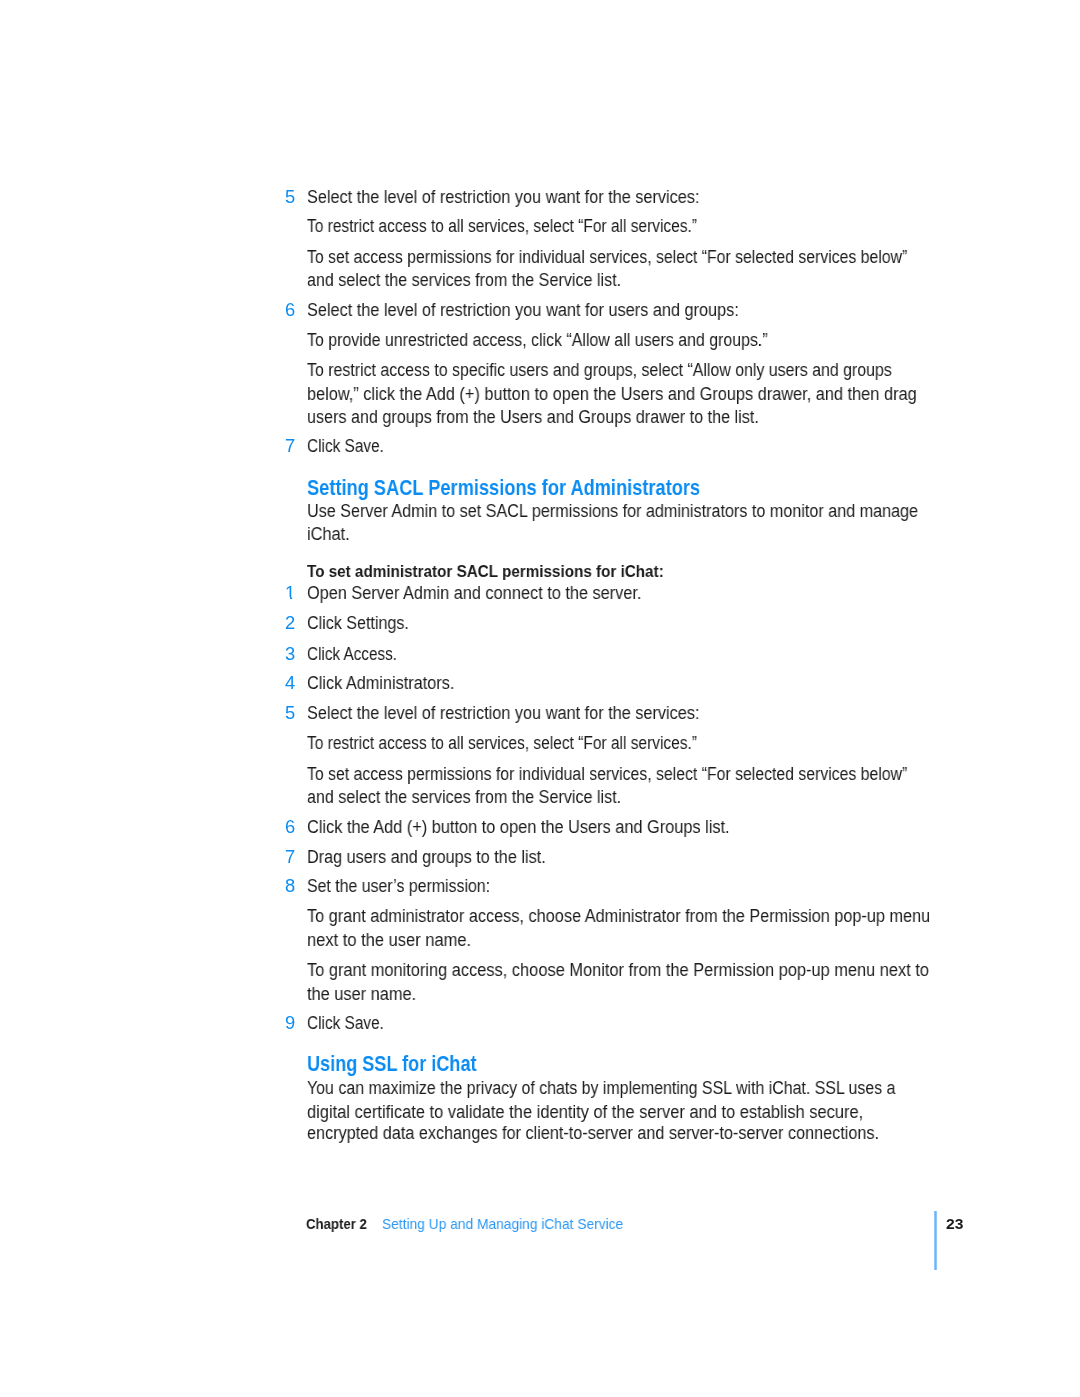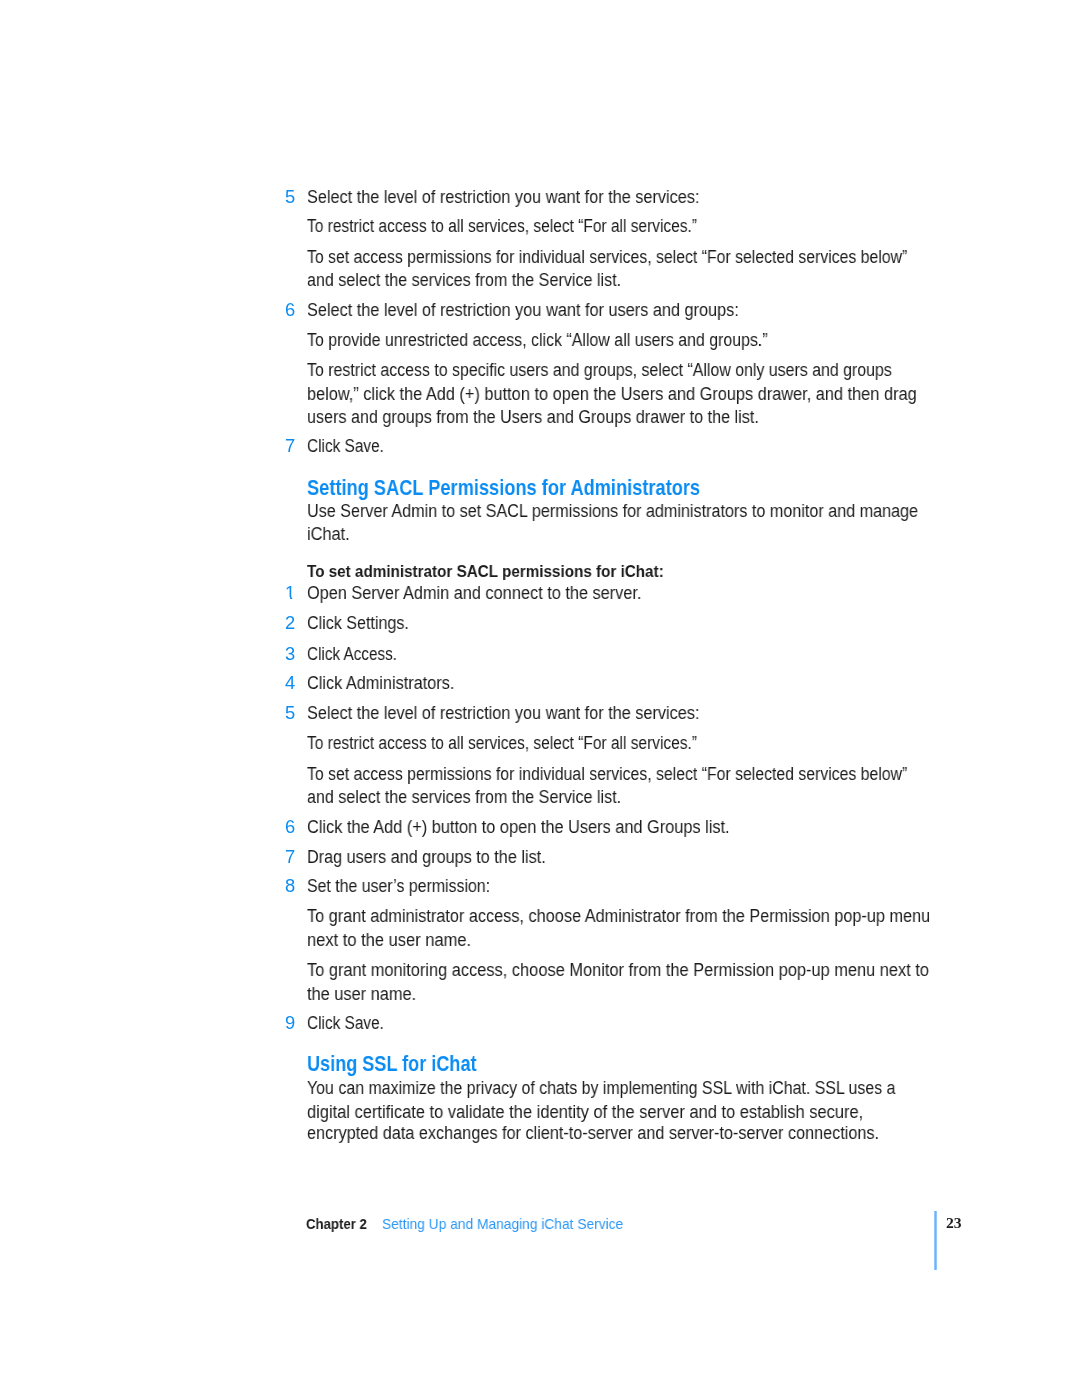--- a/index.html
+++ b/index.html
@@ -101,21 +101,20 @@
   .pageno {
     position: absolute;
     font-size: 15px;
     font-weight: bold;
     color: var(--text);
     white-space: nowrap;
     transform-origin: 0 50%;
     transform: scaleX(1);
     will-change: transform;
     backface-visibility: hidden;
-    font-family: Liberation Serif, serif;
   }
   .rule {
     position: absolute;
     background: linear-gradient(to right,
        color-mix(in srgb, var(--rule-blue) 40%, transparent) 0,
        var(--rule-blue) 0.9px,
        var(--rule-blue) 2.1px,
        color-mix(in srgb, var(--rule-blue) 45%, transparent) 3px);
   }
 </style>

